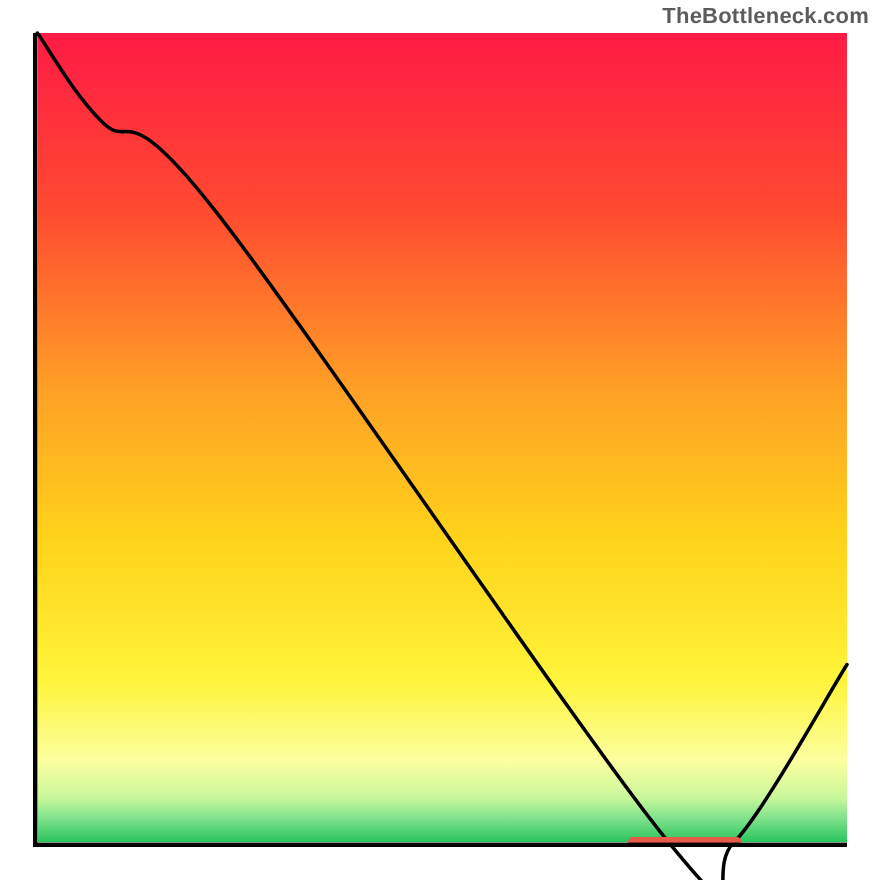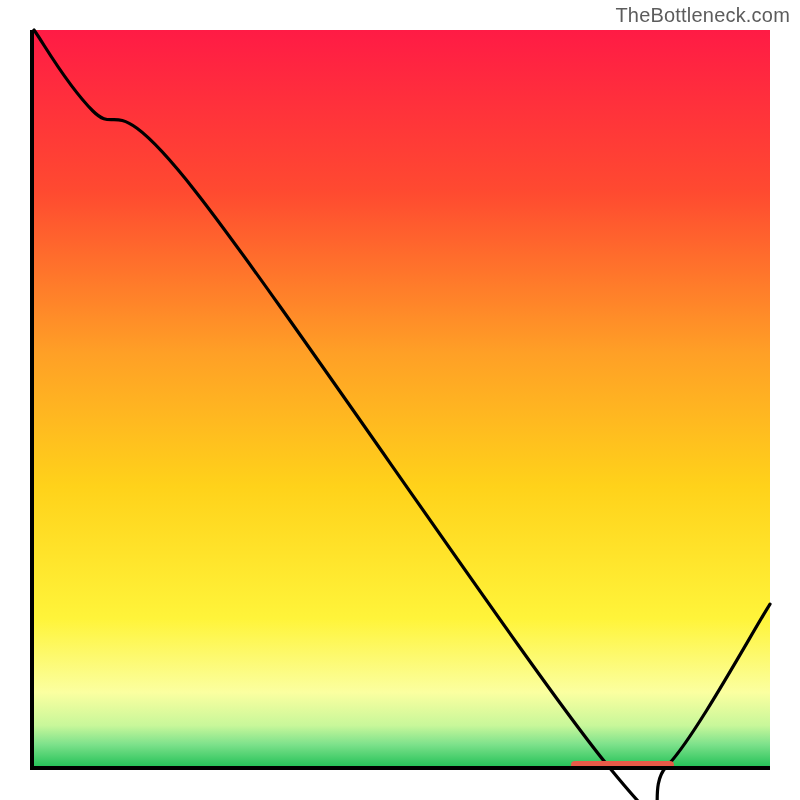--- a/index.html
+++ b/index.html
@@ -13,21 +13,21 @@
   .stage {
     position: relative;
     width: 800px;
     height: 800px;
   }
   .watermark {
     position: absolute;
     top: 4px;
     right: 10px;
     font-size: 20px;
-    font-weight: 400;
+    font-weight: 700;
     color: #5c5c5c;
     letter-spacing: 0.2px;
   }
   .axis-line {
     position: absolute;
     background: #000;
   }
   .axis-left {
     left: 30px;
     top: 30px;

